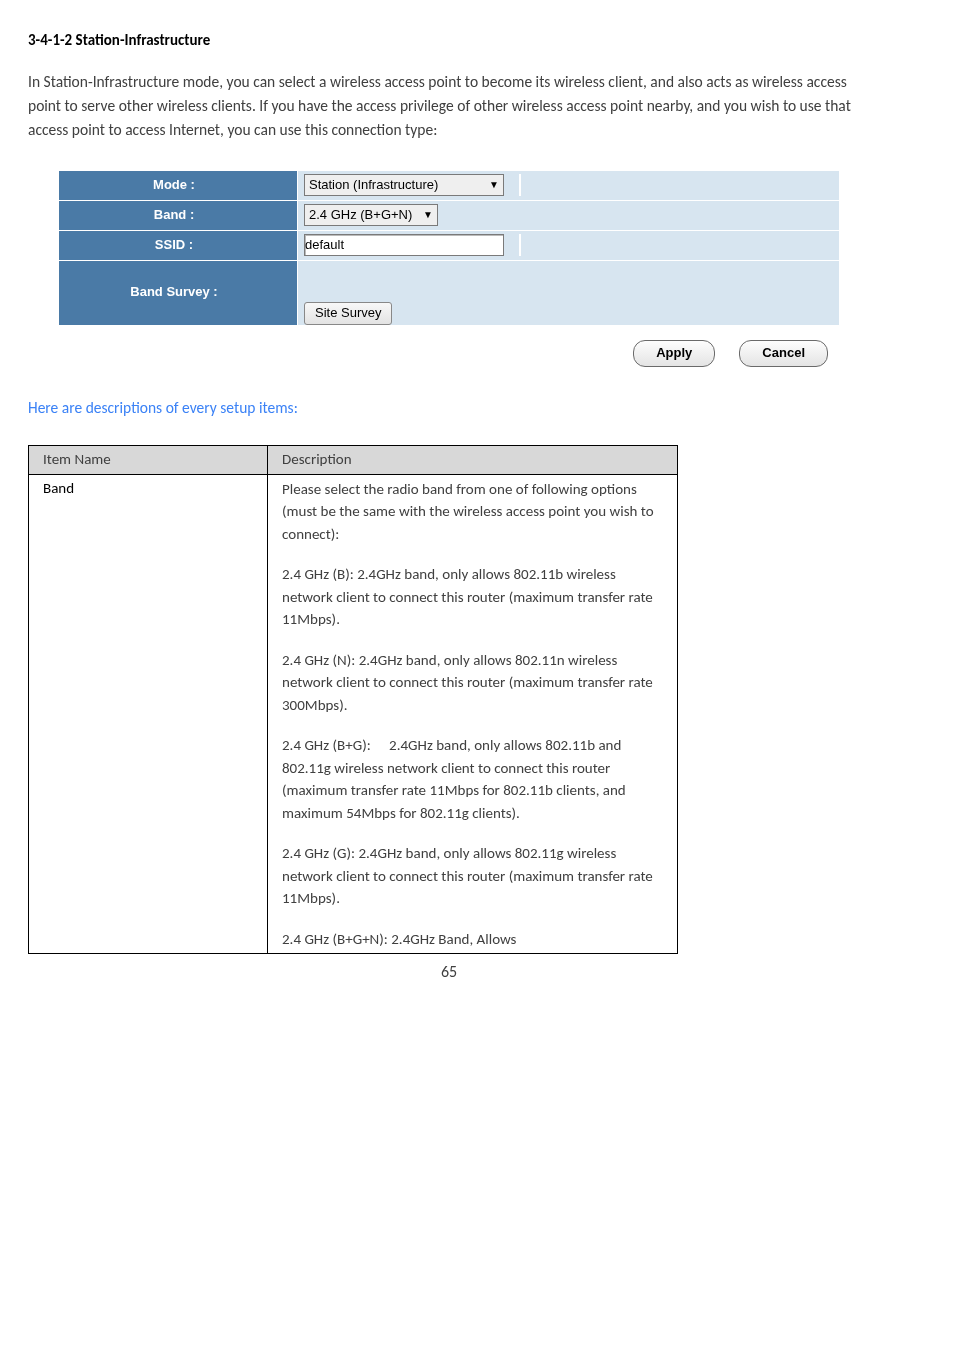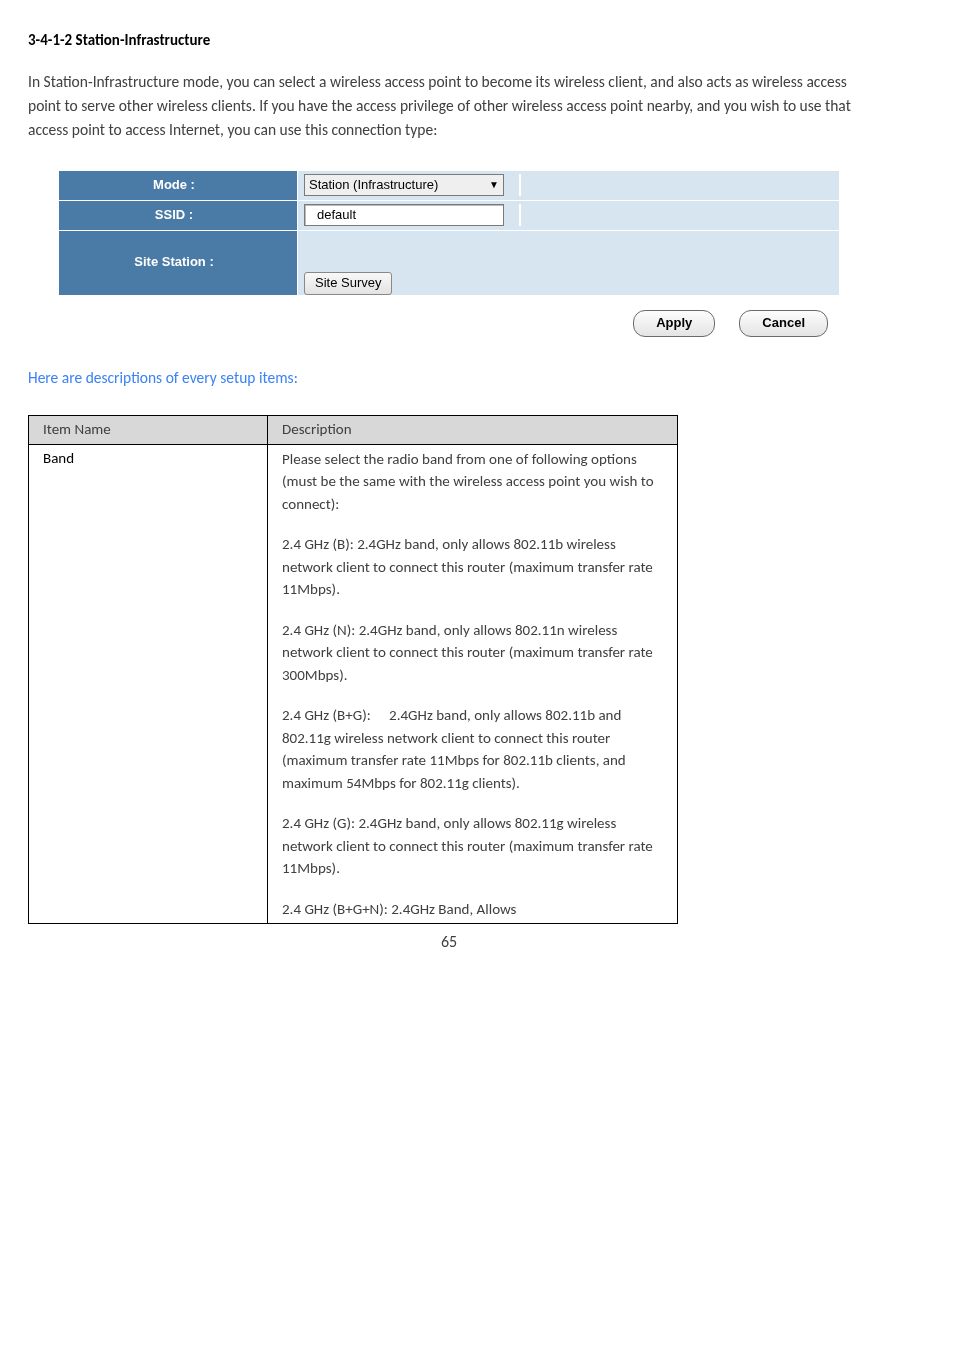--- a/index.html
+++ b/index.html
@@ -86,21 +86,21 @@
   .ctrl-text {
     font-family: "Microsoft Sans Serif", Arial, sans-serif;
     font-size: 13px;
     height: 22px;
     width: 200px;
     background: #fff;
     border: 1px solid #7a7a7a;
     box-shadow: inset 1px 1px 0 #bbb;
     display: inline-flex;
     align-items: center;
-    padding: 0 12px;
+    padding: 0 0;
     box-sizing: border-box;
   }
   .ctrl-button {
     font-family: "Microsoft Sans Serif", Arial, sans-serif;
     font-size: 13px;
     height: 23px;
     padding: 0 10px;
     background: linear-gradient(#f8f8f8, #e3e3e3);
     border: 1px solid #888;
     border-radius: 3px;
@@ -182,34 +182,43 @@
           <div class="ctrl-select mode">
             <span>Station (Infrastructure)</span>
             <span class="dropdown-arrow">▼</span>
           </div>
         </div>
         <div class="inner-spacer"></div>
       </div>
     </td>
   </tr>
   <tr>
+    <td class="label-cell">Band :</td>
+    <td class="value-cell">
+      <div class="ctrl-select band">
+        <span>2.4 GHz (B+G+N)</span>
+        <span class="dropdown-arrow">▼</span>
+      </div>
+    </td>
+  </tr>
+  <tr>
     <td class="label-cell">SSID :</td>
     <td class="value-cell compound">
       <div class="inner-wrap">
         <div class="inner-input-cell">
           <div class="ctrl-text">
             <span>default</span>
           </div>
         </div>
         <div class="inner-spacer"></div>
       </div>
     </td>
   </tr>
   <tr>
-    <td class="label-cell">Site Station :</td>
+    <td class="label-cell">Band Survey :</td>
     <td class="value-cell">
       <div class="ctrl-button">
         <span>Site Survey</span>
       </div>
     </td>
   </tr>
 </tbody>
   </table>
 
 <div class="button-row">

